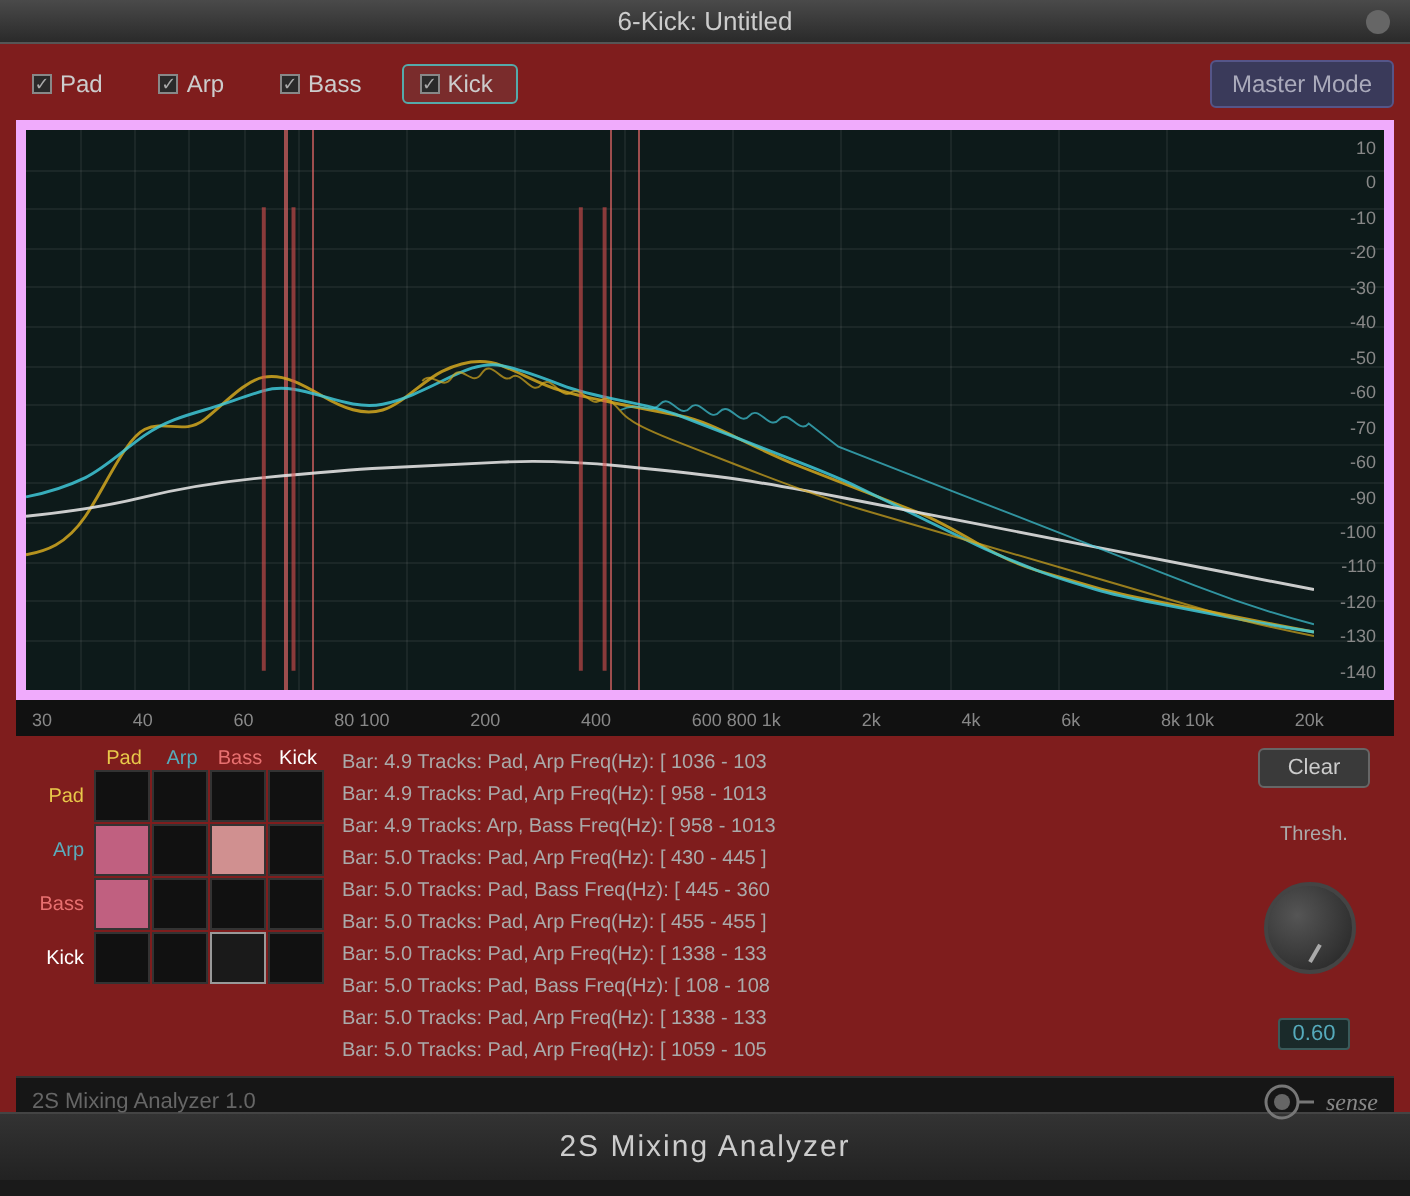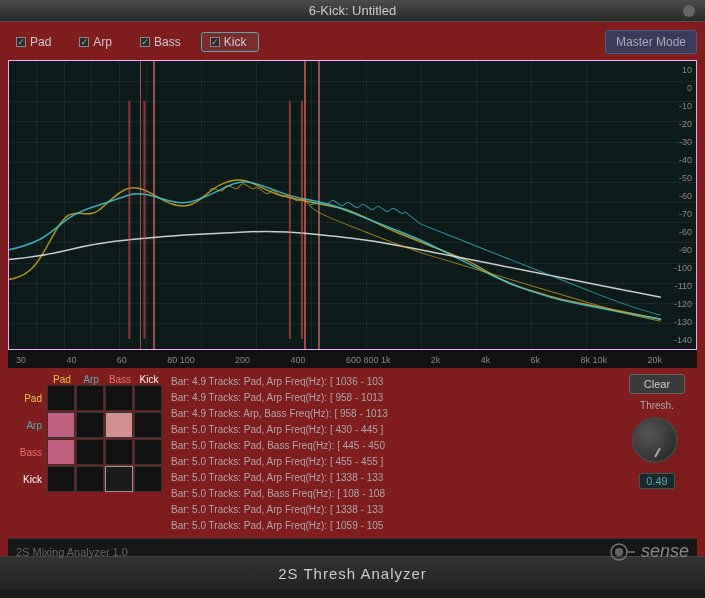--- a/index.html
+++ b/index.html
@@ -90,21 +90,21 @@
       border: 1px solid #558;
       color: #aab;
       font-size: 12px;
       border-radius: 3px;
       cursor: pointer;
     }
 
     .analyzer-area {
       position: relative;
       background: #0d1a1a;
-      border: 1px solid #f0abfc;
+      border: 5px solid #f0abfc;
       height: 290px;
       overflow: hidden;
     }
 
     .y-axis {
       position: absolute;
       right: 0;
       top: 0;
       width: 35px;
       height: 100%;
@@ -201,21 +201,21 @@
 
     .log-entry {
       white-space: nowrap;
       overflow: hidden;
     }
 
     .controls-section {
       display: flex;
       flex-direction: column;
       align-items: center;
-      gap: 6px;
+      gap: 18px;
       min-width: 80px;
     }
 
     .clear-btn {
       padding: 3px 14px;
       background: #3a3a3a;
       border: 1px solid #666;
       color: #ccc;
       font-size: 11px;
       border-radius: 3px;
@@ -278,22 +278,23 @@
     }
 
     .logo-area {
       display: flex;
       align-items: center;
       gap: 4px;
     }
 
     .logo-text {
       color: #888;
-      font-size: 18px;
+      font-size: 12px;
       font-style: italic;
+      font-family: Liberation Serif, serif;
     }
 
     .window-footer {
       background: linear-gradient(to bottom, #333, #222);
       text-align: center;
       height: 34px;
       display: flex;
       align-items: center;
       justify-content: center;
       border-top: 1px solid #444;
@@ -494,48 +495,48 @@
         <div class="matrix-cell filled-white-border"></div>
         <div class="matrix-cell dark"></div>
       </div>
     </div>
 
     <div class="log-section">
       <div class="log-entry">Bar: 4.9   Tracks: Pad, Arp    Freq(Hz): [ 1036 - 103</div>
       <div class="log-entry">Bar: 4.9   Tracks: Pad, Arp    Freq(Hz): [ 958 - 1013</div>
       <div class="log-entry">Bar: 4.9   Tracks: Arp, Bass   Freq(Hz): [ 958 - 1013</div>
       <div class="log-entry">Bar: 5.0   Tracks: Pad, Arp    Freq(Hz): [ 430 - 445 ]</div>
-      <div class="log-entry">Bar: 5.0   Tracks: Pad, Bass   Freq(Hz): [ 445 - 450</div>
+      <div class="log-entry">Bar: 5.0   Tracks: Pad, Bass   Freq(Hz): [ 445 - 360</div>
       <div class="log-entry">Bar: 5.0   Tracks: Pad, Arp    Freq(Hz): [ 455 - 455 ]</div>
       <div class="log-entry">Bar: 5.0   Tracks: Pad, Arp    Freq(Hz): [ 1338 - 133</div>
       <div class="log-entry">Bar: 5.0   Tracks: Pad, Bass   Freq(Hz): [ 108 - 108</div>
       <div class="log-entry">Bar: 5.0   Tracks: Pad, Arp    Freq(Hz): [ 1338 - 133</div>
       <div class="log-entry">Bar: 5.0   Tracks: Pad, Arp    Freq(Hz): [ 1059 - 105</div>
     </div>
 
     <div class="controls-section">
       <button class="clear-btn">Clear</button>
       <span class="thresh-label">Thresh.</span>
       <div class="knob-container">
         <div class="knob">
           <div class="knob-indicator"></div>
         </div>
       </div>
-      <div class="knob-value">0.49</div>
+      <div class="knob-value">0.60</div>
     </div>
   </div>
 
   <div class="bottom-footer" style="margin-top:4px;">
     <span class="footer-text">2S Mixing Analyzer  1.0</span>
     <div class="logo-area">
       <svg width="28" height="20" viewBox="0 0 28 20">
         <circle cx="10" cy="10" r="8" fill="none" stroke="#777" stroke-width="1.5"></circle>
         <circle cx="10" cy="10" r="4" fill="#666"></circle>
         <line x1="18" y1="10" x2="26" y2="10" stroke="#777" stroke-width="1.5"></line>
       </svg>
       <span class="logo-text">sense</span>
     </div>
   </div>
 </div>
 
 <div class="window-footer">
-  <span class="window-footer-text">2S Thresh Analyzer</span>
+  <span class="window-footer-text">2S Mixing Analyzer</span>
 </div>
 
 </body></html>

